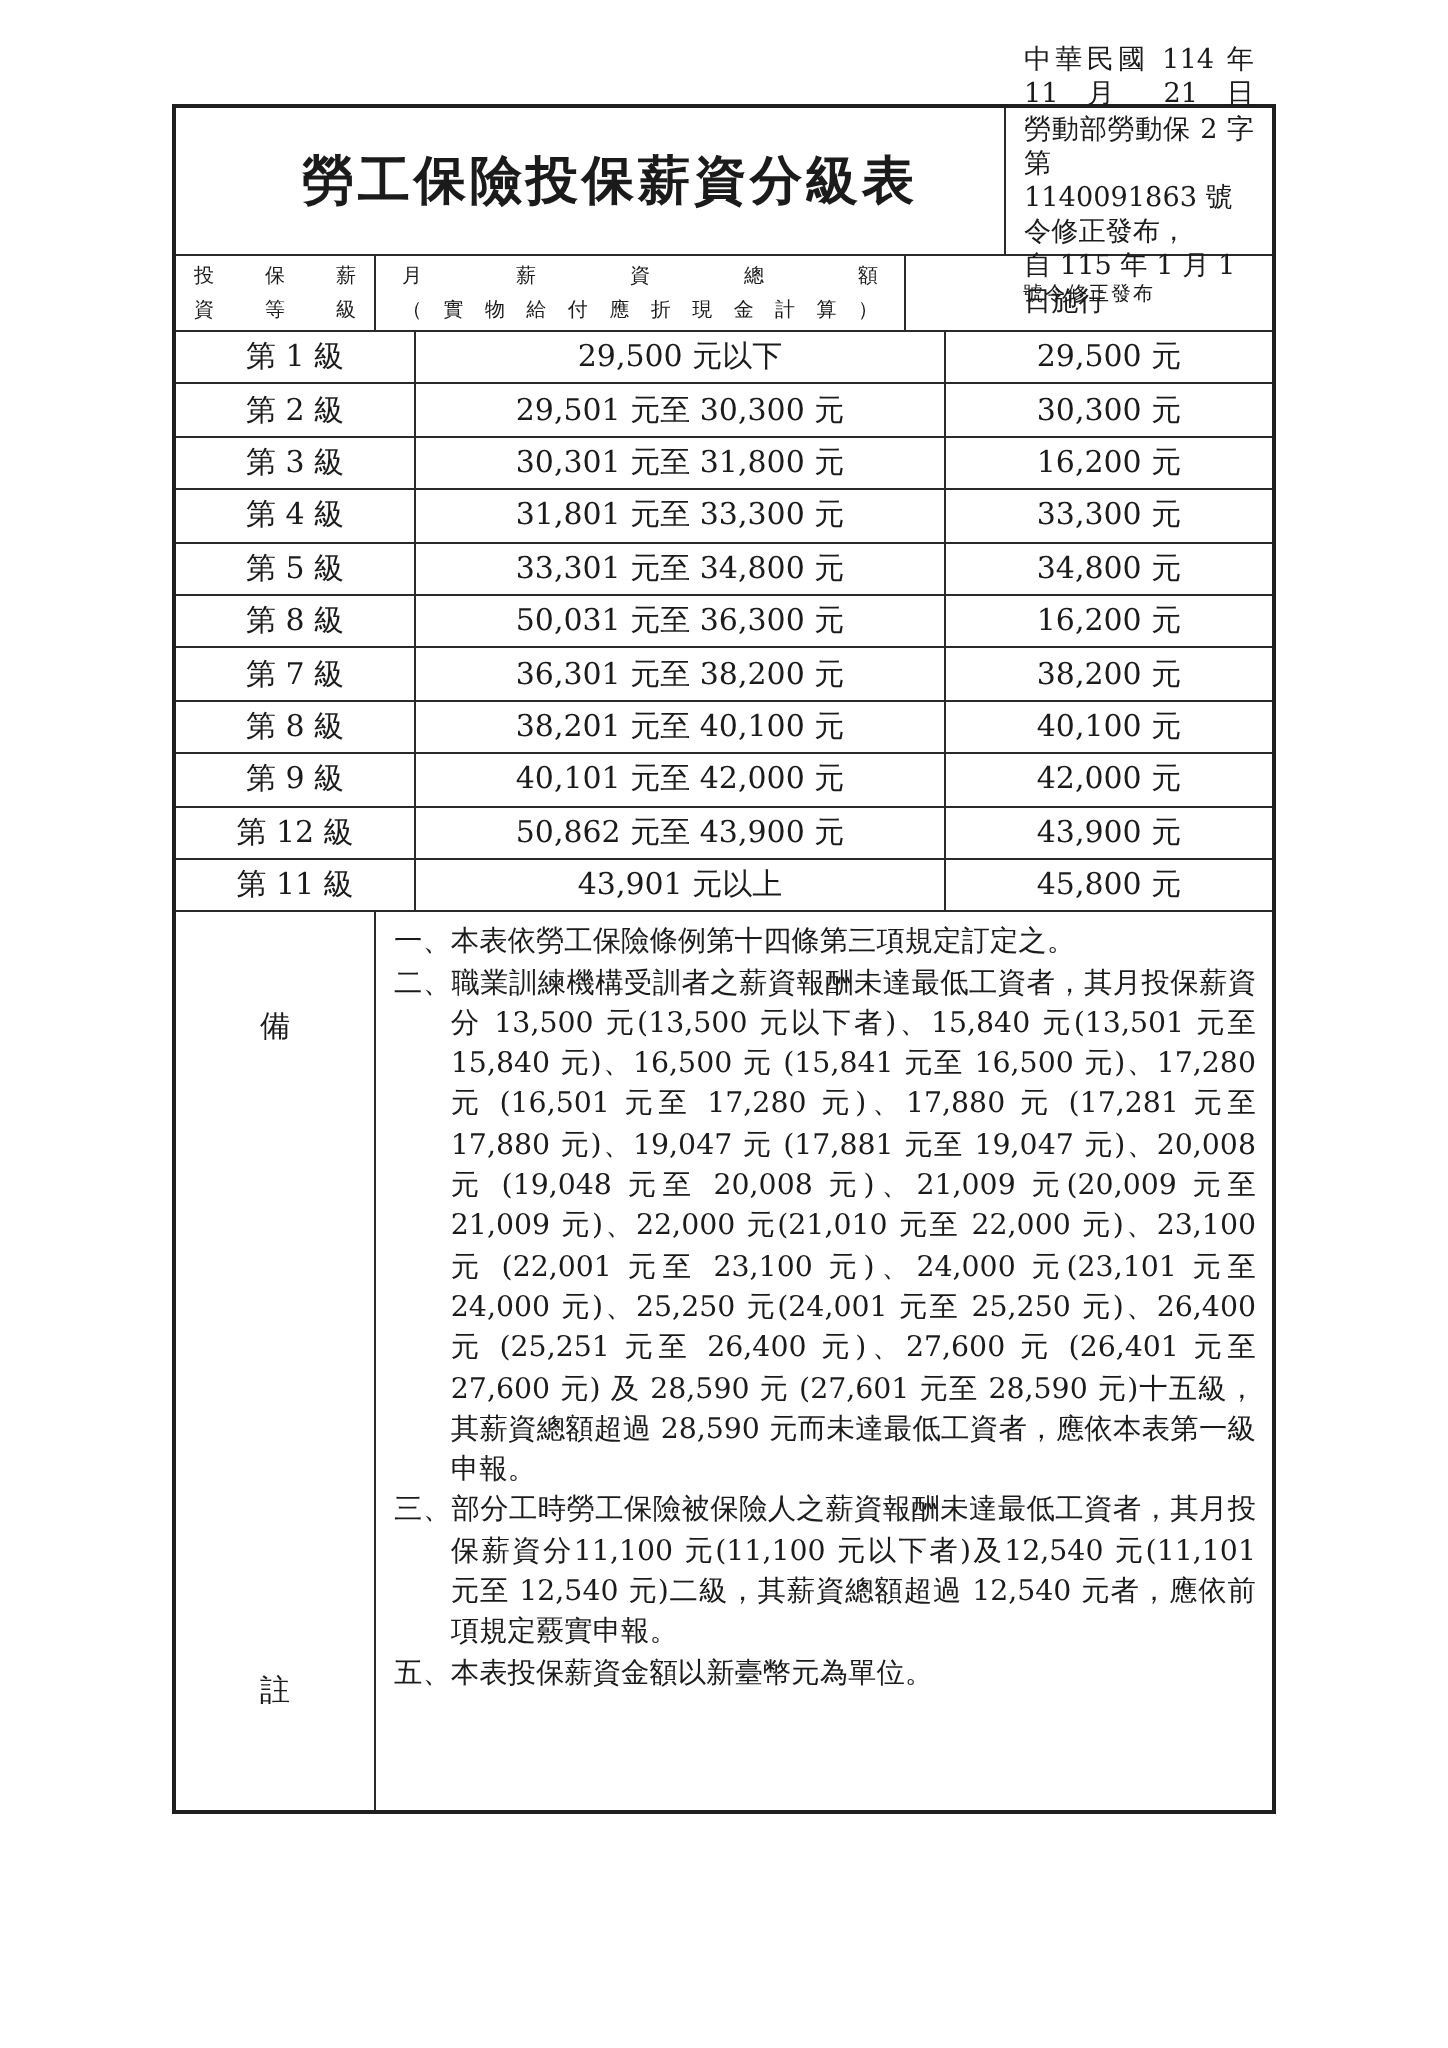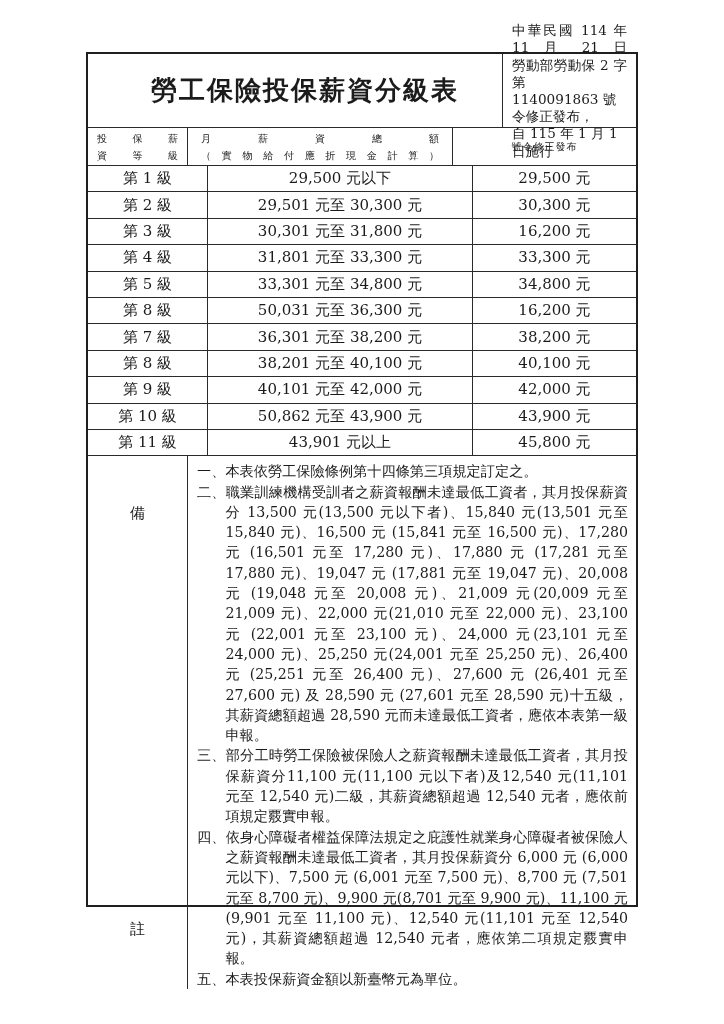--- a/index.html
+++ b/index.html
@@ -151,38 +151,37 @@
       <div class="cell grade-cell b-right">第 8 級</div>
       <div class="cell range-cell b-right">38,201 元至 40,100 元</div>
       <div class="cell insured-cell">40,100 元</div>
     </div>
     <div class="row data-row b-bottom">
       <div class="cell grade-cell b-right">第 9 級</div>
       <div class="cell range-cell b-right">40,101 元至 42,000 元</div>
       <div class="cell insured-cell">42,000 元</div>
     </div>
     <div class="row data-row b-bottom">
-      <div class="cell grade-cell b-right">第 10 級</div>
+      <div class="cell grade-cell b-right">第 12 級</div>
       <div class="cell range-cell b-right">50,862 元至 43,900 元</div>
       <div class="cell insured-cell">43,900 元</div>
     </div>
     <div class="row data-row b-bottom">
       <div class="cell grade-cell b-right">第 11 級</div>
       <div class="cell range-cell b-right">43,901 元以上</div>
       <div class="cell insured-cell">45,800 元</div>
     </div>
 
     <div class="row notes-row">
       <div class="cell remark-cell b-right">
         <span>備</span>
         <span>註</span>
       </div>
       <div class="cell notes-cell">
         <div class="note">一、本表依勞工保險條例第十四條第三項規定訂定之。</div>
         <div class="note">二、職業訓練機構受訓者之薪資報酬未達最低工資者，其月投保薪資分 13,500 元(13,500 元以下者)、15,840 元(13,501 元至 15,840 元)、16,500 元 (15,841 元至 16,500 元)、17,280 元 (16,501 元至 17,280 元)、17,880 元 (17,281 元至 17,880 元)、19,047 元 (17,881 元至 19,047 元)、20,008 元 (19,048 元至 20,008 元)、21,009 元(20,009 元至 21,009 元)、22,000 元(21,010 元至 22,000 元)、23,100 元 (22,001 元至 23,100 元)、24,000 元(23,101 元至 24,000 元)、25,250 元(24,001 元至 25,250 元)、26,400 元 (25,251 元至 26,400 元)、27,600 元 (26,401 元至 27,600 元) 及 28,590 元 (27,601 元至 28,590 元)十五級，其薪資總額超過 28,590 元而未達最低工資者，應依本表第一級申報。</div>
         <div class="note">三、部分工時勞工保險被保險人之薪資報酬未達最低工資者，其月投保薪資分11,100 元(11,100 元以下者)及12,540 元(11,101 元至 12,540 元)二級，其薪資總額超過 12,540 元者，應依前項規定覈實申報。</div>
-        <div class="note">四、依身心障礙者權益保障法規定之庇護性就業身心障礙者被保險人之薪資報酬未達最低工資者，其月投保薪資分 6,000 元 (6,000 元以下)、7,500 元 (6,001 元至 7,500 元)、8,700 元 (7,501 元至 8,700 元)、9,900 元(8,701 元至 9,900 元)、11,100 元(9,901 元至 11,100 元)、12,540 元(11,101 元至 12,540 元)，其薪資總額超過 12,540 元者，應依第二項規定覈實申報。</div>
         <div class="note">五、本表投保薪資金額以新臺幣元為單位。</div>
       </div>
     </div>
 
   </div>
 </div>
 
 </body></html>

